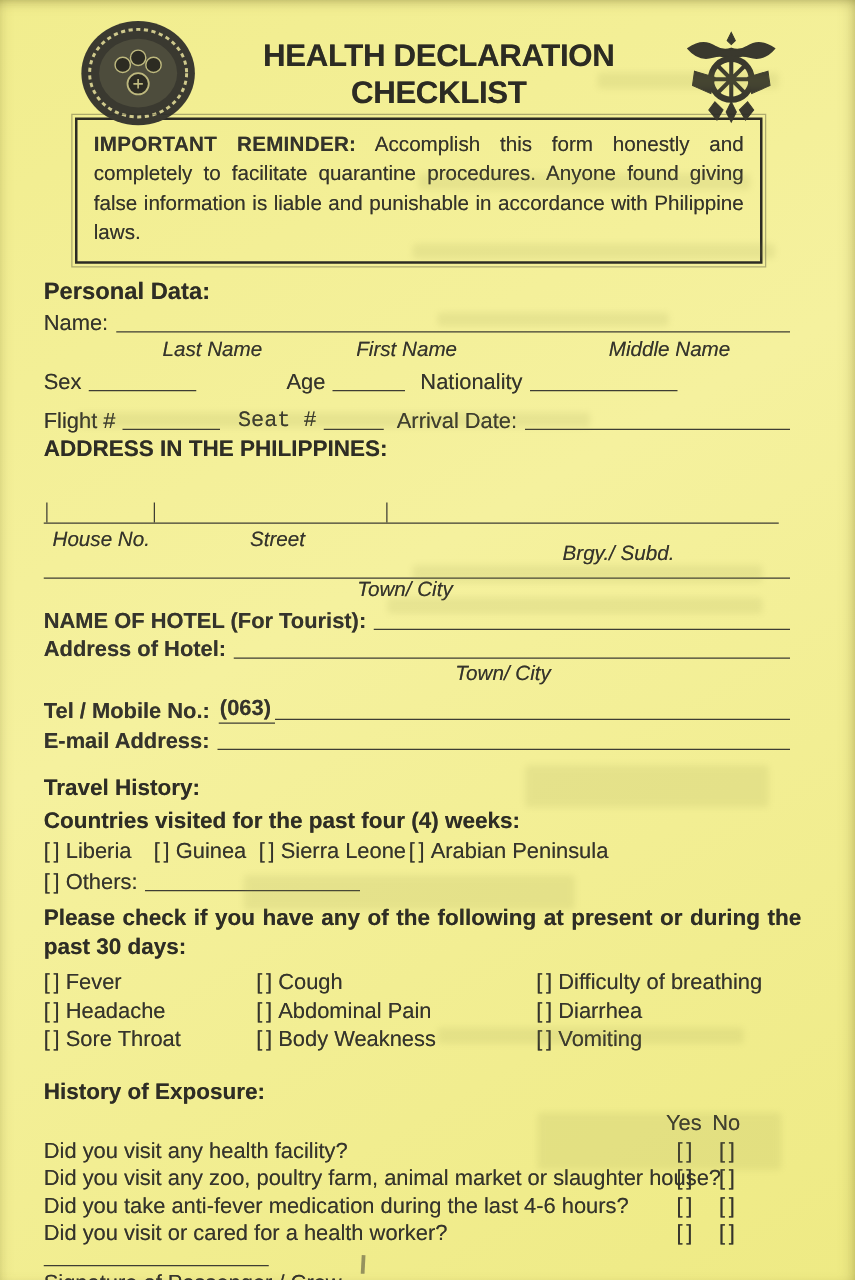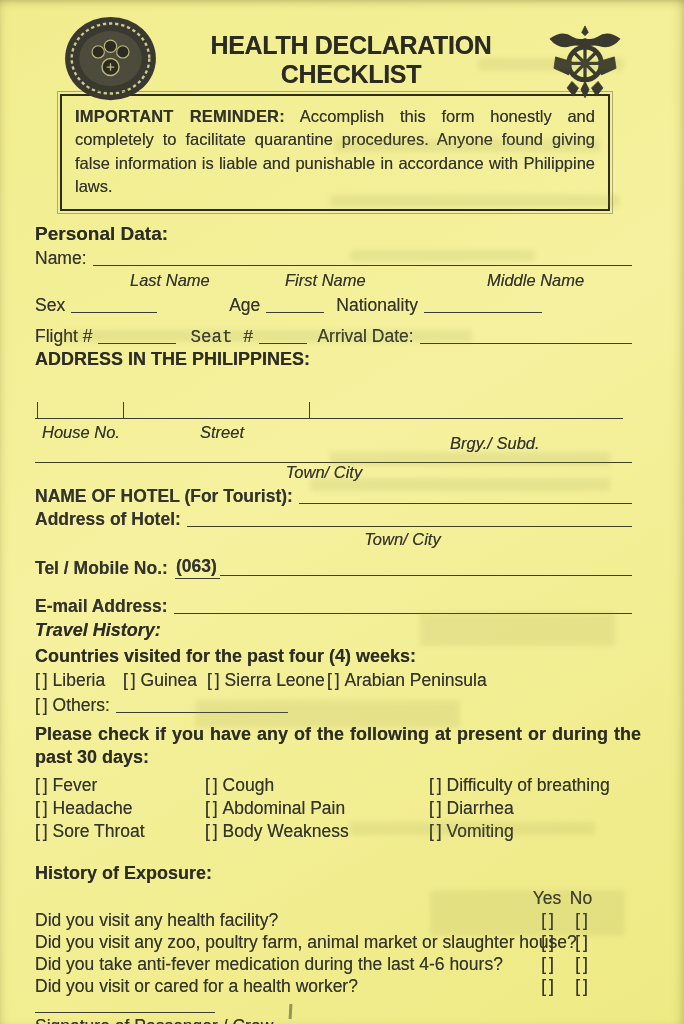--- a/index.html
+++ b/index.html
@@ -49,24 +49,24 @@
   .addr-line{position:relative;margin-top:32px;width:588px;height:17px;border-bottom:1.8px solid var(--line);}
   .tick{position:absolute;bottom:0;width:0;height:16px;border-left:1.8px solid var(--line);}
   .tick1{left:2px;} .tick2{left:88px;} .tick3{left:274px;}
   .addr-caps{position:relative;height:23px;margin-top:2px;}
   .addr-caps span{position:absolute;top:2px;}
   .cap-house{left:7px;} .cap-street{left:165px;} .cap-brgy{left:415px;margin-top:11px;}
   .full-line{margin-top:17px;border-bottom:1.8px solid var(--line);width:100%;height:2px;}
   .center-cap{width:578px;text-align:center;margin-top:0;}
   .center-cap2{width:100%;text-align:center;padding-left:138px;margin-top:0;}
   .hotel-row{margin-top:4px;} .hoteladdr-row{margin-top:2px;}
-  .tel-row{margin-top:7px;} .email-row{margin-top:17px;}
+  .tel-row{margin-top:7px;} .email-row{margin-top:3px;}
   .prefix{border-bottom:1.7px solid var(--line);margin-left:7px;padding:0 3px 1px 1px;font-weight:bold;}
   
-  .trav-title{margin-top:3px;font-style:italic;}
+  .trav-title{margin-top:17px;}
   .countries-title{margin-top:5px;}
   .countries-row{display:flex;margin-top:3px;font-size:17.5px;}
   .ci0{width:88px;} .ci1{width:84px;} .ci2{width:120px;}
   .others-row{margin-top:4px;}
   .symp-title{margin-top:7px;width:606px;text-align:justify;line-height:1.32;}
   .symp-grid{display:grid;grid-template-columns:170px 224px 1fr;row-gap:2px;margin-top:5px;font-size:17.5px;}
   
   .exp-title{margin-top:21px;}
   .yn-head{display:flex;justify-content:flex-end;font-size:17.5px;margin-top:4px;}
   .yn-cell{width:34px;text-align:center;}

